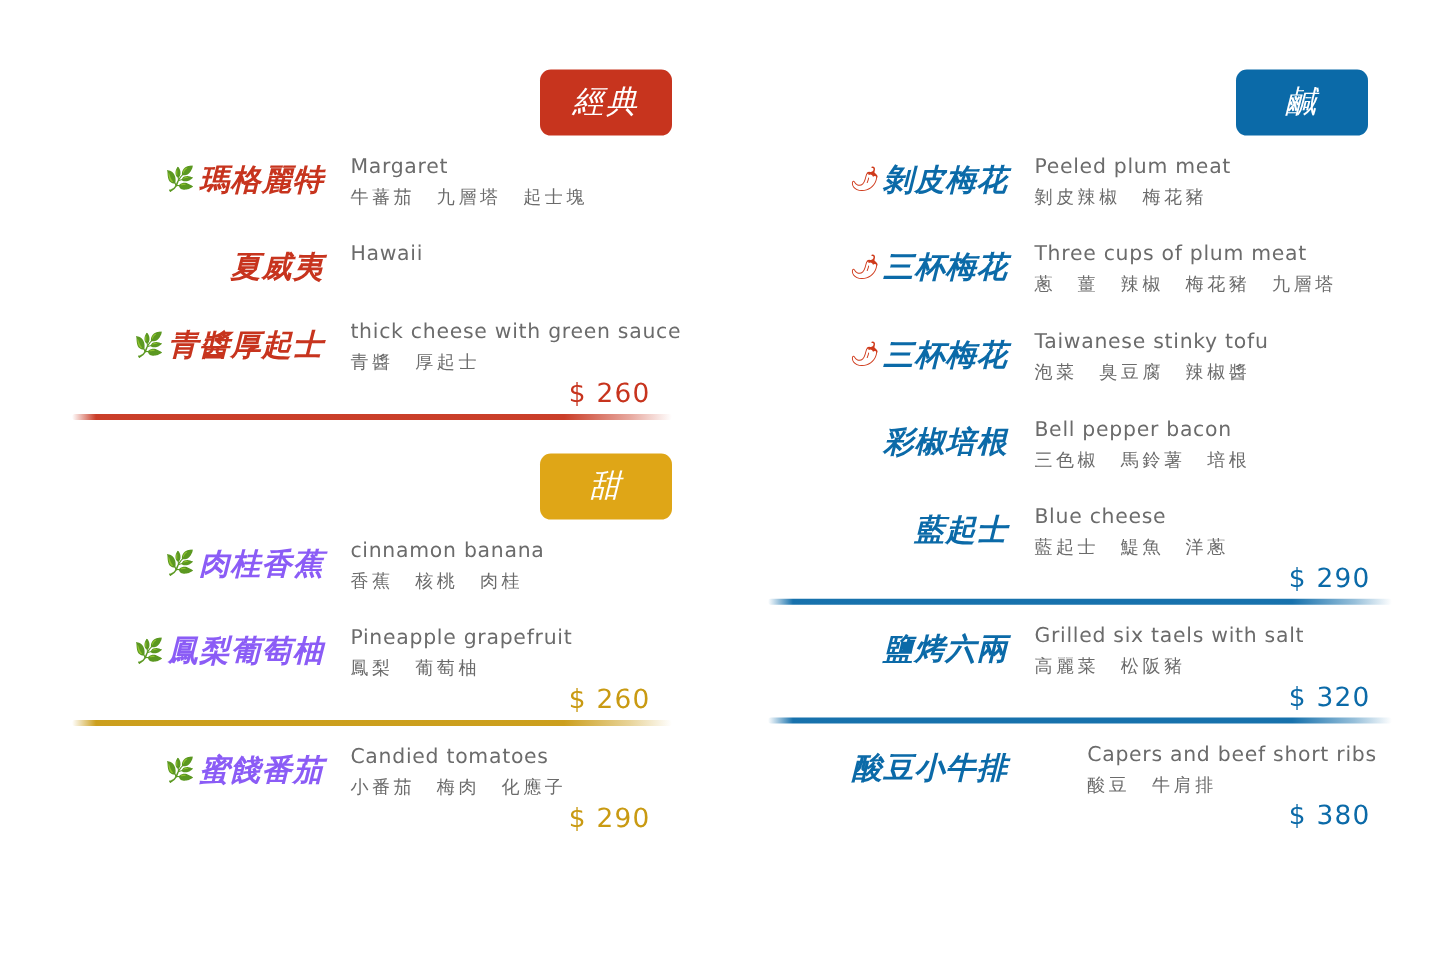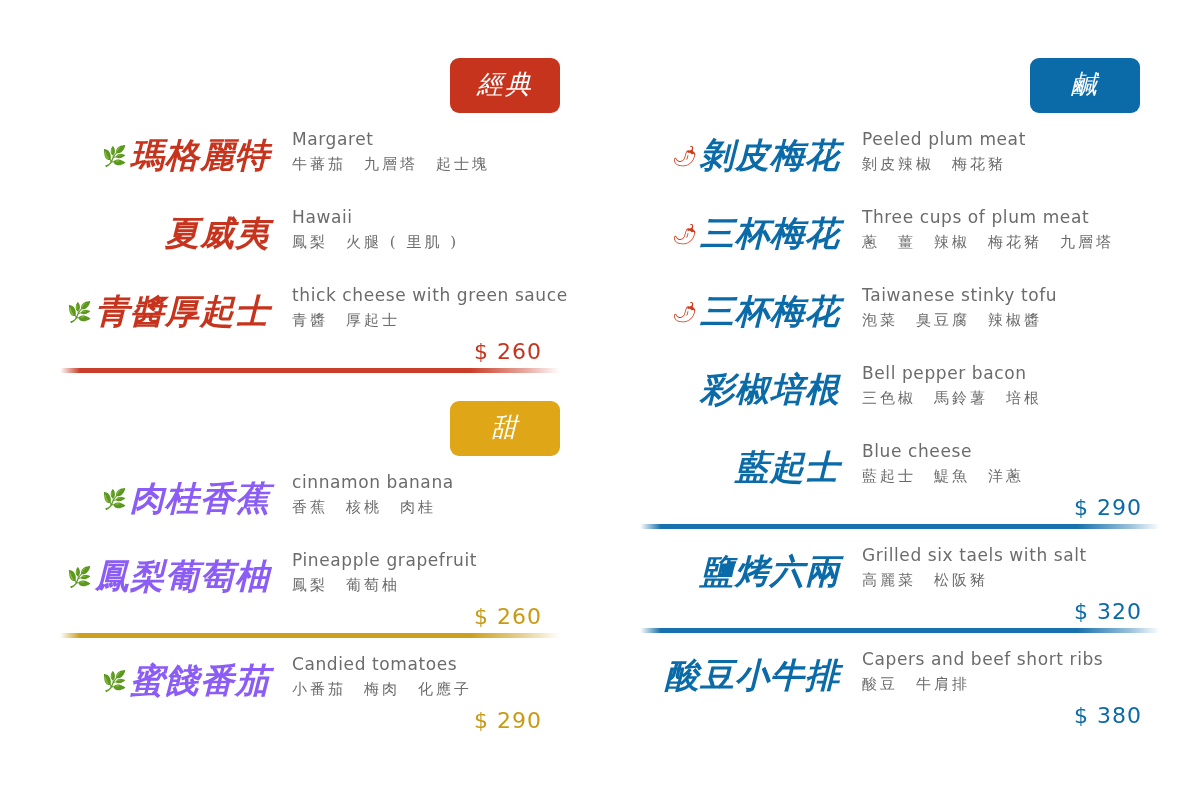--- a/index.html
+++ b/index.html
@@ -78,21 +78,21 @@
     line-height: 1;
     flex: 0 0 auto;
     width: 22px;
     text-align: center;
   }
   .marker.empty { visibility: hidden; }
   .veg { color: #6fa83a; }
   .chili { color: #cf3a1b; }
 
   .name {
-    font-size: 34px;
+    font-size: 25px;
     font-family: "DejaVu Serif", serif;
     font-style: italic;
     font-weight: bold;
     letter-spacing: 1px;
     white-space: nowrap;
   }
   .name.red { color: #c7341e; }
   .name.yellow { color: #8b5cf6; }
   .name.blue { color: #0b6aa8; }
 
@@ -180,21 +180,20 @@
         </div>
       </div>
 
       <div class="item">
         <div class="item-left">
           <span class="marker empty">🌿</span>
           <span class="name red">夏威夷</span>
         </div>
         <div class="item-right">
           <div class="desc-en">Hawaii</div>
-          <div class="desc-zh">鳳梨　火腿 ( 里肌 )</div>
         </div>
       </div>
 
       <div class="item" style="margin-bottom:4px;">
         <div class="item-left">
           <span class="marker veg">🌿</span>
           <span class="name red">青醬厚起士</span>
         </div>
         <div class="item-right">
           <div class="desc-en">thick cheese with green sauce</div>
@@ -339,21 +338,21 @@
           <div class="desc-zh">高麗菜　松阪豬</div>
         </div>
       </div>
 
       <div class="price-row">
         <span class="price blue">$ 320</span>
       </div>
 
       <div class="divider blue"></div>
 
-      <div class="item" style="margin-bottom:2px;">
+      <div class="item" style="margin-bottom:2px;gap:44px;">
         <div class="item-left right-col">
           <span class="marker empty">🌶</span>
           <span class="name blue">酸豆小牛排</span>
         </div>
         <div class="item-right">
           <div class="desc-en">Capers and beef short ribs</div>
           <div class="desc-zh">酸豆　牛肩排</div>
         </div>
       </div>
 

